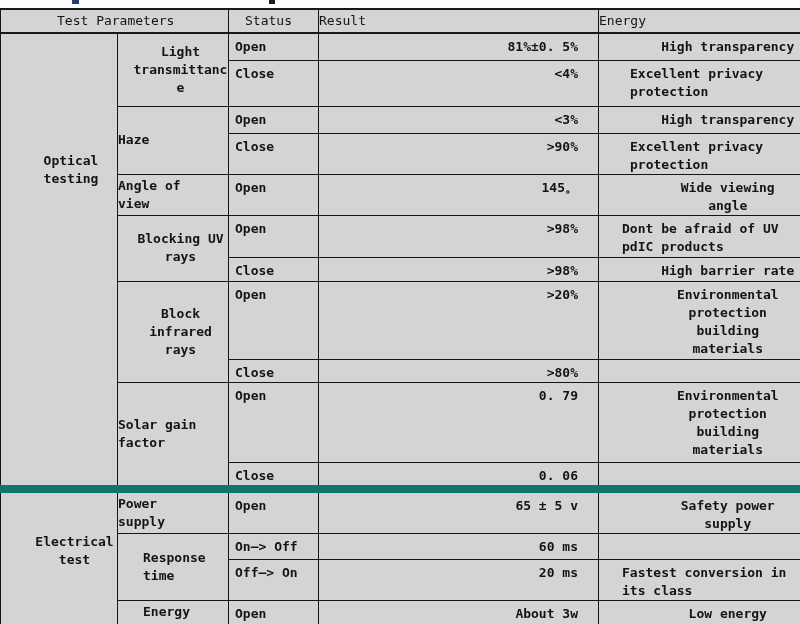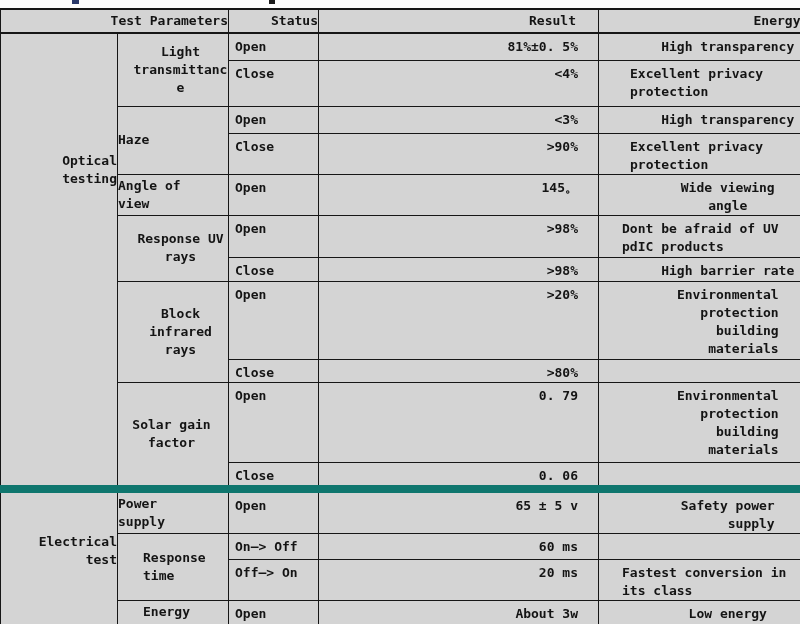--- a/index.html
+++ b/index.html
@@ -26,41 +26,41 @@
   }
   td,th{
     border:1px solid #161616;
     padding:0;
     white-space:pre-line;
     overflow:hidden;
   }
   
   tr > *:last-child{border-right:none;}
 
-  th{height:22px;font-weight:700;font-size:13px;text-align:right;vertical-align:middle;border-bottom:2px solid #161616;}
+  th{height:22px;font-weight:400;font-size:13px;text-align:left;vertical-align:middle;border-bottom:2px solid #161616;}
   .th-params{padding-left:56px;}
   .th-status{padding-left:16px;}
   .th-result{padding-right:22px;}
 
-  .group-cell{vertical-align:top;text-align:right;margin-top:33px;}
+  .group-cell{vertical-align:top;text-align:center;margin-top:33px;}
   .group-optical{padding-top:118px;padding-left:24px;}
   .group-electrical{padding-top:40px;padding-left:31px;}
 
   .param-cell{vertical-align:middle;text-align:left;}
   .p-left{text-align:center;padding-left:15px;}
   .p-left2{text-align:left;padding-left:25px;}
-  .p-right{text-align:center;padding-right:3px;}
+  .p-right{text-align:left;padding-right:3px;}
 
   .status-cell{vertical-align:top;padding-top:4px;text-align:left;padding-left:6px;}
   .result-cell{vertical-align:top;padding-top:4px;text-align:right;padding-right:20px;}
 
   .effect-cell{vertical-align:top;padding-top:4px;text-align:center;padding-left:56px;}
   .effect-left{text-align:left;padding-left:31px;}
   .effect-left2{text-align:left;padding-left:23px;}
-  .effect-block span{display:inline-block;text-align:right;white-space:pre-line;}
+  .effect-block span{display:inline-block;text-align:center;white-space:pre-line;}
 
   
   tr.section-start > td{border-top:8px solid #0f766e;}
 </style>
 </head>
 <body>
 
 <div class="remnant r-a"></div>
 <div class="remnant r-b"></div>
 
@@ -113,21 +113,21 @@
   <tr style="height:38px">
     <td class="param-cell">Angle of
 view</td>
     <td class="status-cell">Open</td>
     <td class="result-cell">145。</td>
     <td class="effect-cell">Wide viewing
 angle</td>
   </tr>
 
   <tr style="height:42px">
-    <td rowspan="2" class="param-cell p-left">Response UV
+    <td rowspan="2" class="param-cell p-left">Blocking UV
 rays</td>
     <td class="status-cell">Open</td>
     <td class="result-cell">&gt;98%</td>
     <td class="effect-cell effect-left2">Dont be afraid of UV
 pdIC products</td>
   </tr>
   <tr style="height:24px">
     <td class="status-cell">Close</td>
     <td class="result-cell">&gt;98%</td>
     <td class="effect-cell">High barrier rate</td>

